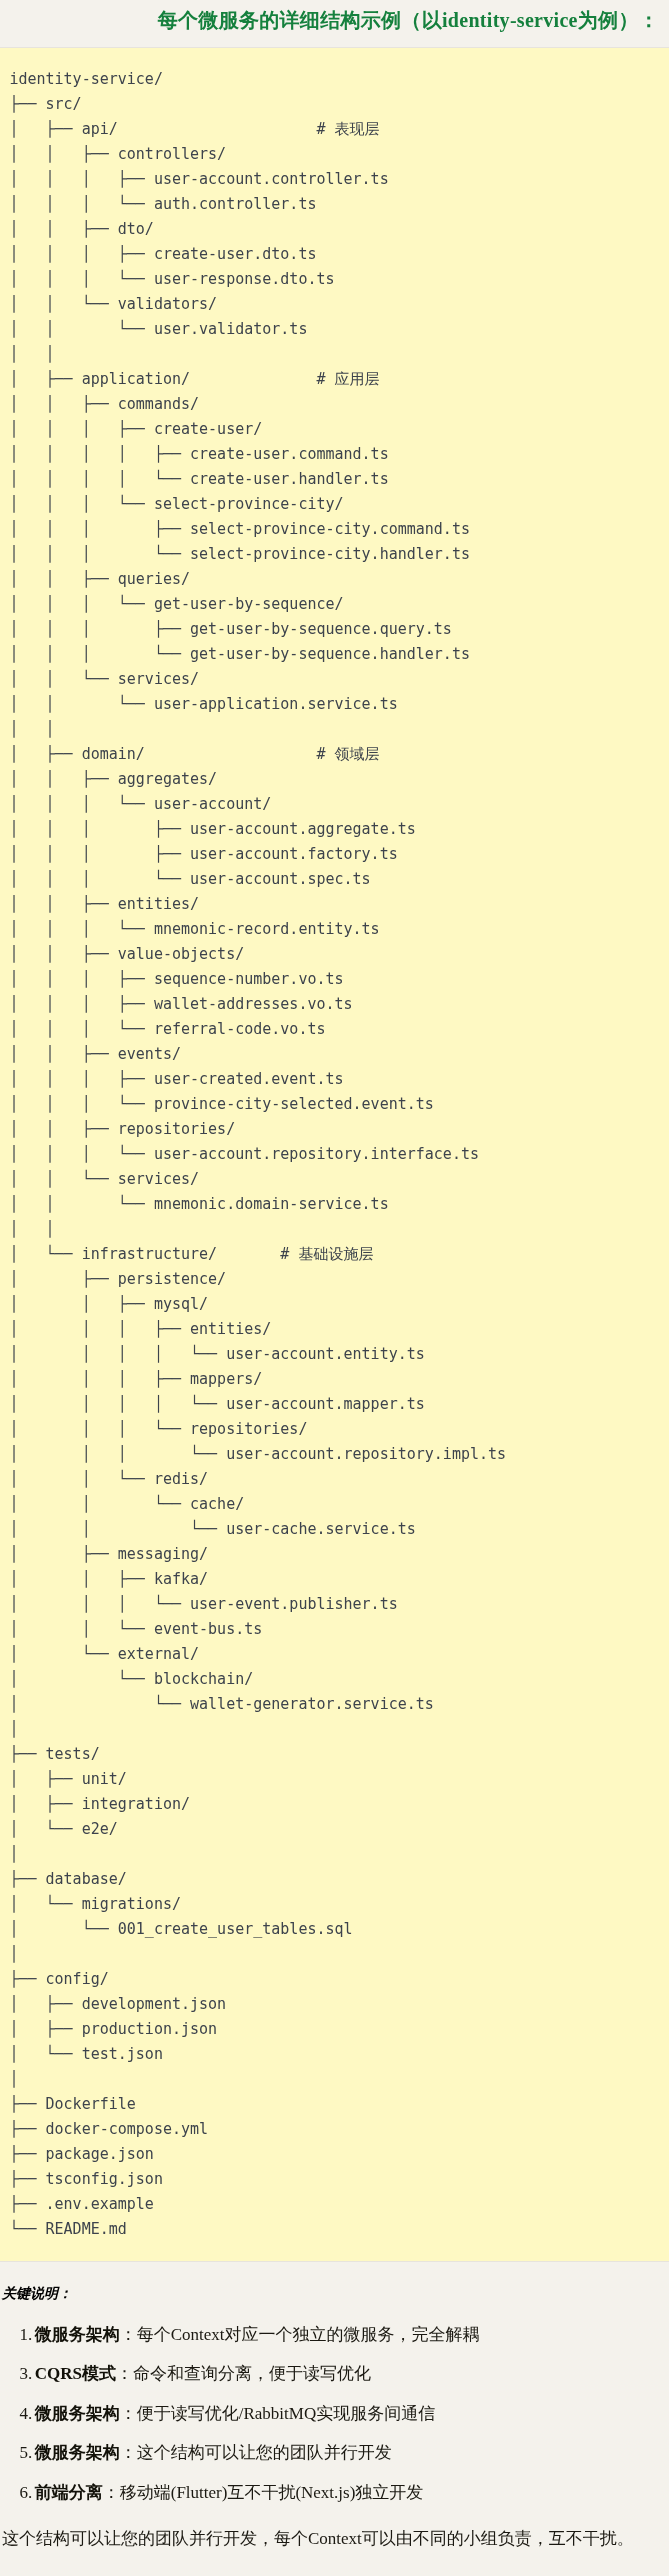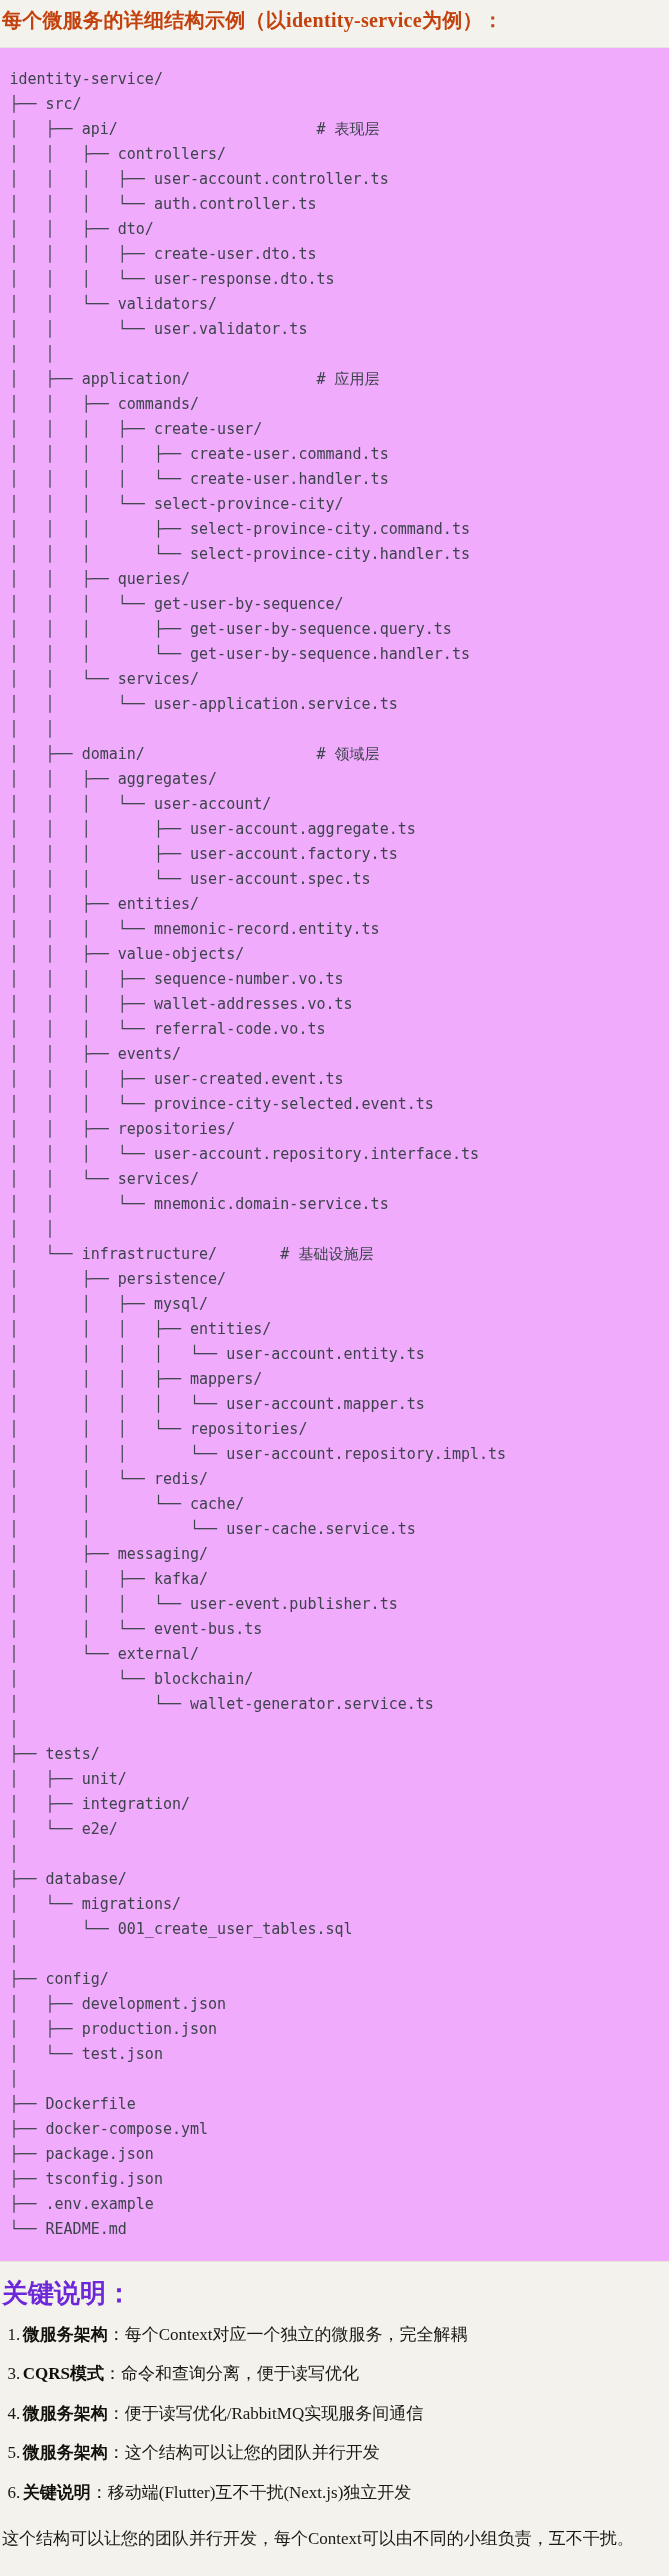--- a/index.html
+++ b/index.html
@@ -18,57 +18,59 @@
   .doc-header {
     box-sizing: border-box;
     height: 47px;
     padding: 5.6px 10px 0 1.9px;
   }
   .doc-title {
     margin: 0;
     font-size: 20px;
     line-height: 29px;
     font-weight: bold;
-    color: #c2410c;
+    color: #15803d;
     letter-spacing: 0.3px;
+    text-align: right;
   }
   pre.code-block {
     margin: 0;
     box-sizing: border-box;
     width: 669px;
-    background: #f0abfc;
+    background: #fef9c3;
     border-top: 0.6px solid #e7e4dd;
     border-bottom: 0.6px solid #e7e4dd;
     padding: 19px 6.3px 19px 9.4px;
     font-family: "DejaVu Sans Mono", monospace;
     font-size: 15px;
     line-height: 25px;
     color: #3d434c;
     white-space: pre;
     overflow: hidden;
   }
   .notes-section {
     padding: 0 10px 0 1.9px;
   }
   .notes-heading {
     margin: 19px 0 17.5px 0;
-    font-size: 26px;
+    font-size: 14px;
     line-height: 25px;
     font-weight: bold;
-    color: #6d28d9;
+    color: #000000;
+    font-style: italic;
   }
   .notes-list {
     list-style: none;
     margin: 0;
     padding: 0 0 0 5.6px;
   }
   .note-item {
     font-size: 17px;
     line-height: 22.5px;
-    margin: 0 0 17px 0;
+    margin: 0 0 17px 12px;
     color: #1b1912;
   }
   .note-number { margin-right: 2.5px; }
   .note-label { font-weight: bold; color: #121109; }
   .closing-paragraph {
     margin: 22.5px 0 0 0;
     font-size: 17px;
     line-height: 23px;
     color: #1b1912;
   }
@@ -168,17 +170,17 @@
 ├── .env.example
 └── README.md</code></pre>
 
 <section class="notes-section">
   <h3 class="notes-heading">关键说明：</h3>
   <ol class="notes-list">
     <li class="note-item"><span class="note-number">1.</span><span class="note-label">微服务架构</span><span class="note-colon">：</span><span class="note-text">每个Context对应一个独立的微服务，完全解耦</span></li>
     <li class="note-item"><span class="note-number">3.</span><span class="note-label">CQRS模式</span><span class="note-colon">：</span><span class="note-text">命令和查询分离，便于读写优化</span></li>
     <li class="note-item"><span class="note-number">4.</span><span class="note-label">微服务架构</span><span class="note-colon">：</span><span class="note-text">便于读写优化/RabbitMQ实现服务间通信</span></li>
     <li class="note-item"><span class="note-number">5.</span><span class="note-label">微服务架构</span><span class="note-colon">：</span><span class="note-text">这个结构可以让您的团队并行开发</span></li>
-    <li class="note-item"><span class="note-number">6.</span><span class="note-label">关键说明</span><span class="note-colon">：</span><span class="note-text">移动端(Flutter)互不干扰(Next.js)独立开发</span></li>
+    <li class="note-item"><span class="note-number">6.</span><span class="note-label">前端分离</span><span class="note-colon">：</span><span class="note-text">移动端(Flutter)互不干扰(Next.js)独立开发</span></li>
   </ol>
   <p class="closing-paragraph">这个结构可以让您的团队并行开发，每个Context可以由不同的小组负责，互不干扰。</p>
 </section>
 
 
 </body></html>

